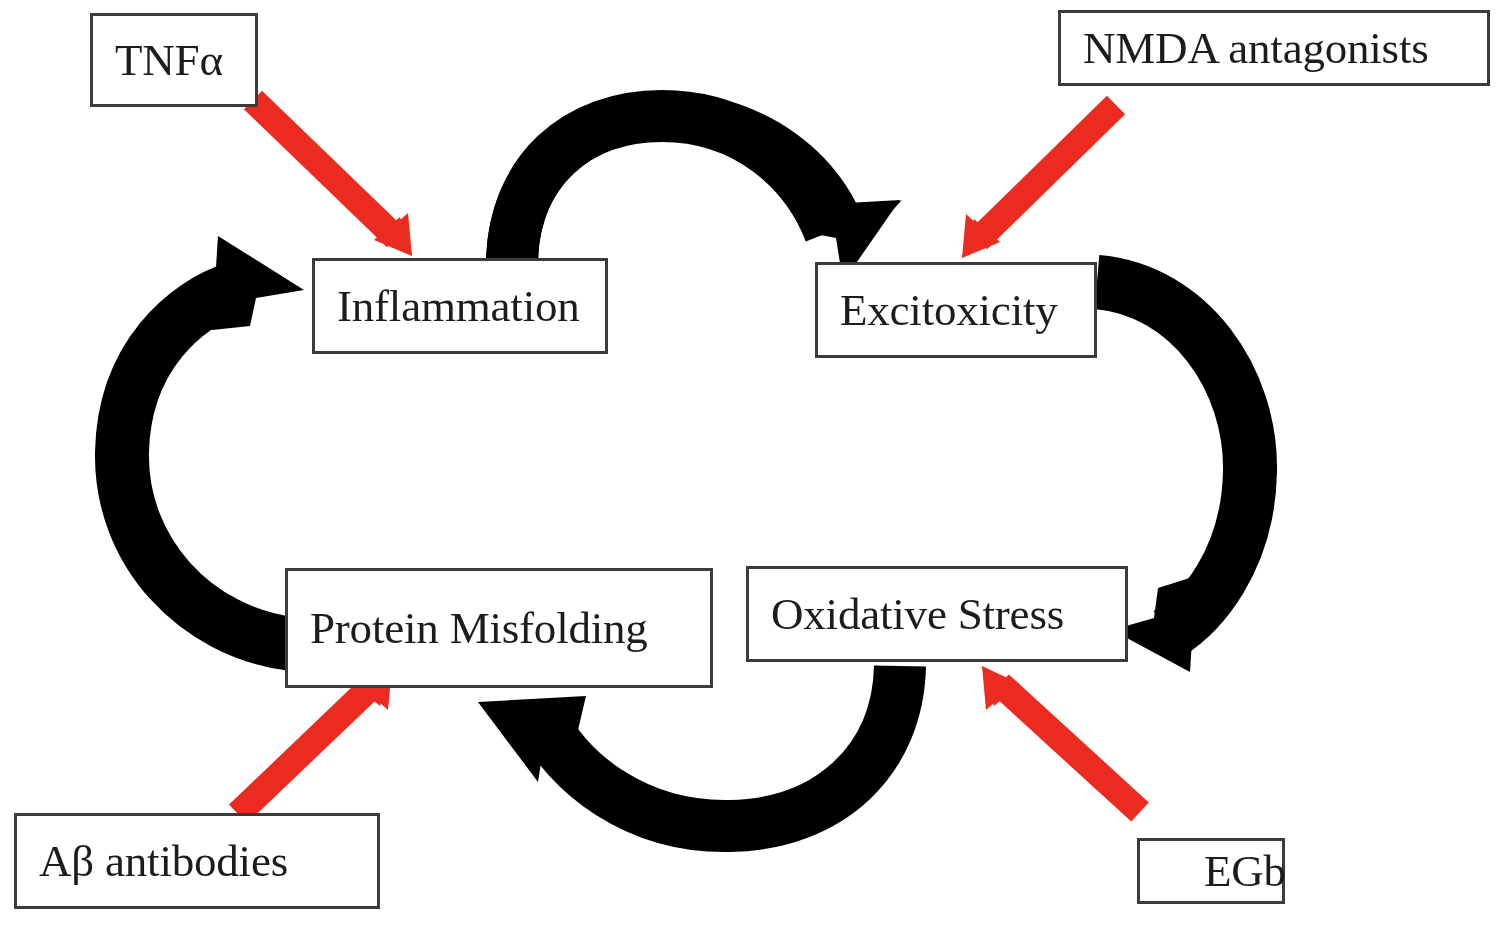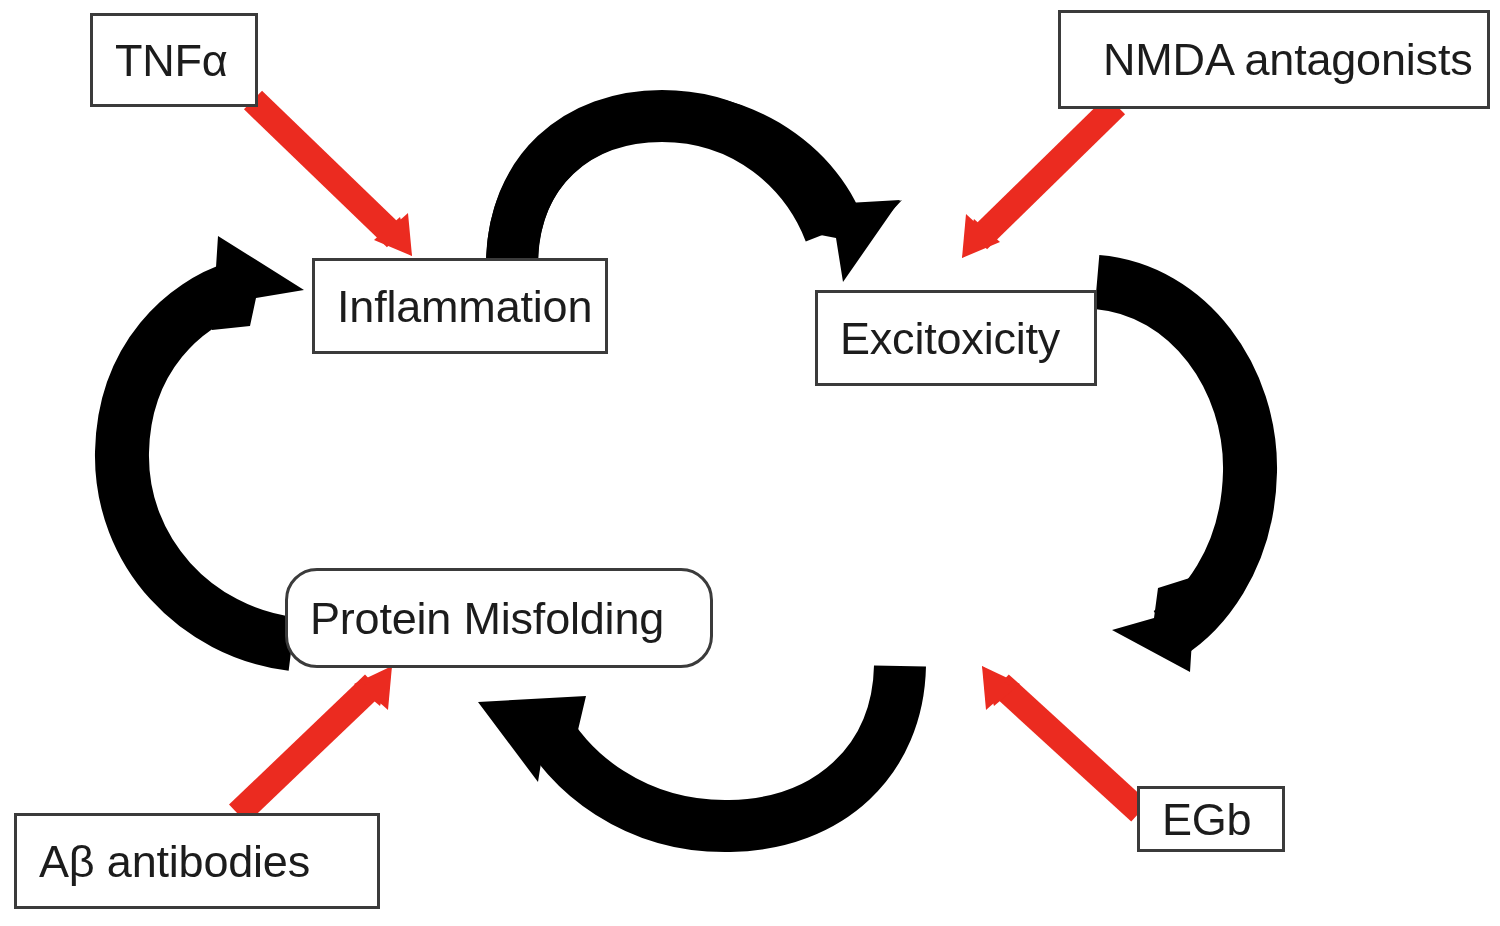--- a/index.html
+++ b/index.html
@@ -28,41 +28,41 @@
     position: absolute;
     box-sizing: border-box;
     background: #ffffff;
     border: 3px solid #3b3b3b;
     display: flex;
     align-items: center;
     justify-content: flex-start;
     z-index: 5;
   }
   .node-label {
-    font-family: Liberation Sans, sans-serif;
+    font-family: Liberation Serif, serif;
     color: #1c1c1c;
     font-size: 45px;
     line-height: 1;
     white-space: nowrap;
     padding-left: 22px;
     padding-right: 22px;
     letter-spacing: -0.2px;
   }
 
   
   #node-inflammation   { left: 312px; top: 258px;  width: 296px; height: 96px; }
-  #node-excitotoxicity { left: 815px; top: 262px;  width: 282px; height: 96px; margin-top: 28px; }
-  #node-protein        { left: 285px; top: 568px;  width: 428px; height: 100px; border-radius: 32px; }
+  #node-excitotoxicity { left: 815px; top: 262px;  width: 282px; height: 96px; }
+  #node-protein        { left: 285px; top: 568px;  width: 428px; height: 120px; }
   #node-oxidative      { left: 746px; top: 566px;  width: 382px; height: 96px; }
 
   
   #node-tnfa      { left: 90px;  top: 13px;  width: 168px; height: 94px; }
-  #node-nmda      { left: 1058px; top: 10px; width: 432px; height: 99px; padding-left: 20px; }
+  #node-nmda      { left: 1058px; top: 10px; width: 432px; height: 76px; }
   #node-abeta     { left: 14px;  top: 813px; width: 366px; height: 96px; text-align: center; }
-  #node-egb       { left: 1137px; top: 786px; width: 148px; height: 66px; }
+  #node-egb       { left: 1137px; top: 838px; width: 148px; height: 66px; padding-left: 42px; }
 </style>
 </head>
 <body>
 
 <div id="canvas">
 
   <svg id="arrow-layer" viewBox="0 0 1500 926">
 
     <g>
       <path fill="#000000" stroke="none" d="M 486,266
@@ -143,20 +143,23 @@
   </div>
 
   <div class="node-box" id="node-excitotoxicity">
     <span class="node-label">Excitoxicity</span>
   </div>
 
   <div class="node-box" id="node-protein">
     <span class="node-label">Protein Misfolding</span>
   </div>
 
+  <div class="node-box" id="node-oxidative">
+    <span class="node-label">Oxidative Stress</span>
+  </div>
 
   <div class="node-box" id="node-abeta">
     <span class="node-label">Aβ antibodies</span>
   </div>
 
   <div class="node-box" id="node-egb">
     <span class="node-label">EGb</span>
   </div>
 
 </div>

